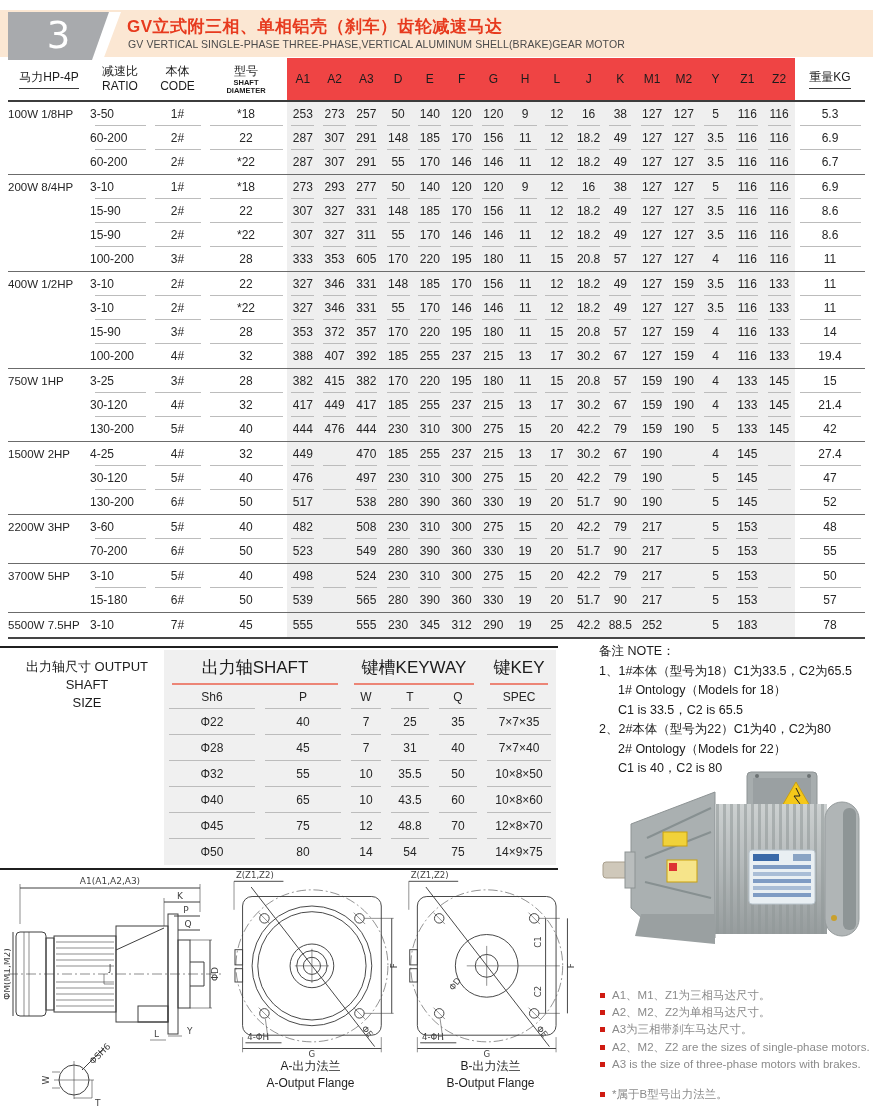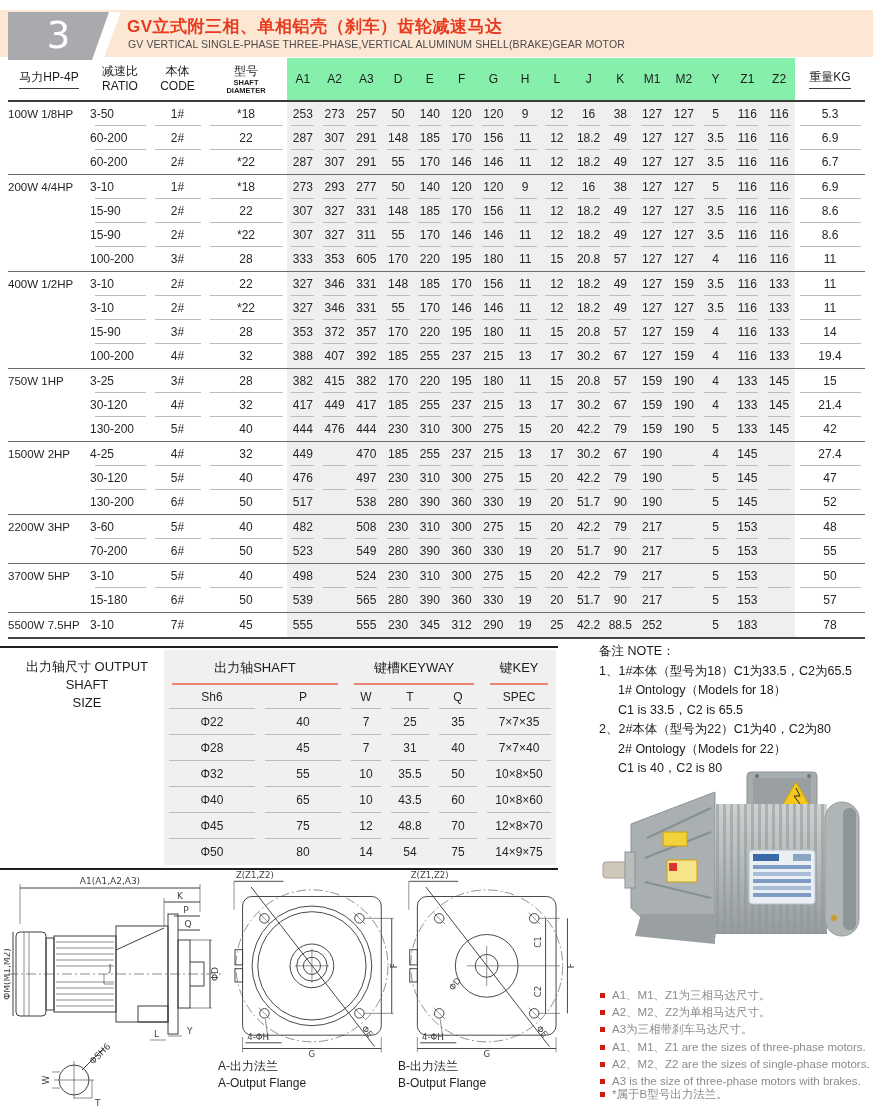--- a/index.html
+++ b/index.html
@@ -18,42 +18,42 @@
   .subtitle { position:absolute; left:128px; top:38px; font-size:10.5px; color:#4b4b4b; letter-spacing:.1px; }
 
   
   .main-table { position:absolute; left:8px; top:58px; width:857px; border-collapse:collapse;
                 table-layout:fixed; border-bottom:2px solid #454545; }
   .main-table th { height:42px; font-weight:normal; font-size:12px; color:#1c1c1c; padding:0;
                    border-bottom:2px solid #3c3c3c; vertical-align:middle; text-align:center; }
   .main-table th .l1, .main-table th .l2 { display:block; line-height:15px; }
   .main-table th .sm { display:block; font-size:7.5px; font-weight:bold; line-height:8px; }
   .main-table th.h-power, .main-table th.h-ratio { text-align:center; }
-  .main-table th:nth-child(n+5):nth-child(-n+20) { background:#86efac; }
+  .main-table th:nth-child(n+5):nth-child(-n+20) { background:#ef4444; }
   .th-u { display:inline-block; border-bottom:1px solid #3c3c3c; padding-bottom:2px; }
   .main-table td { height:24px; text-align:center; font-size:12px; color:#262626; padding:0;
                    background-image:linear-gradient(#bcbcbc,#bcbcbc);
                    background-size:calc(100% - 9px) 1px; background-position:bottom center;
                    background-repeat:no-repeat; overflow:hidden; }
   .main-table td:nth-child(n+5):nth-child(-n+20) { background-color:#efefef; }
   .main-table td:first-child { text-align:left; font-size:11.5px; background-image:none; white-space:nowrap; }
   .main-table td:nth-child(2) { text-align:left; }
   .main-table tr.group-end td { background-image:none; }
   .main-table tr.group-start td { border-top:1px solid #6b6b6b; }
   .main-table tbody tr:first-child td { border-top:none; }
 
   
   .shaft-section { position:absolute; left:0; top:646px; width:558px; height:220px;
                    border-top:2px solid #1f1f1f; border-bottom:2px solid #1f1f1f; }
   .shaft-title { position:absolute; left:8px; top:10px; width:158px; text-align:center;
                  font-size:13px; color:#1c1c1c; line-height:18px; }
   .shaft-table { position:absolute; left:164px; top:2px; width:392px; border-collapse:collapse;
                  table-layout:fixed; background:#f0f0f0; }
   .shaft-table th { font-weight:normal; padding:0; }
-  .shaft-table .grp-row th { height:35px; font-size:13px; color:#1c1c1c; text-align:center;
+  .shaft-table .grp-row th { height:35px; font-size:17px; color:#1c1c1c; text-align:center;
                    background-image:linear-gradient(#ec8576,#ec8576);
                    background-size:calc(100% - 16px) 2px; background-position:bottom center; background-repeat:no-repeat; }
   .shaft-table .sub-row th, .shaft-table td { height:24px; font-size:12px; color:#262626; text-align:center;
                    background-image:linear-gradient(#bcbcbc,#bcbcbc);
                    background-size:calc(100% - 10px) 1px; background-position:bottom center; background-repeat:no-repeat; }
   .shaft-table tbody tr:last-child td { background-image:none; }
 
   
   .note { position:absolute; left:599px; top:642px; width:274px; font-size:12.5px; color:#1a1a1a;
           line-height:19.5px; white-space:nowrap; }
@@ -64,21 +64,21 @@
   .bullets > div { position:relative; padding-left:12px; }
   .bullets > div::before { content:""; position:absolute; left:0; top:6px; width:5px; height:5px; background:#cf1b12; }
   .flange-note { top:1086px; }
 
   
   #side-svg { position:absolute; left:4px; top:874px; }
   #section-svg { position:absolute; left:16px; top:1040px; }
   #flangeA { position:absolute; left:218px; top:868px; }
   #flangeB { position:absolute; left:398px; top:868px; }
   #motor { position:absolute; left:597px; top:766px; }
-  .flange-cap { position:absolute; width:185px; text-align:left; font-size:12px; color:#1f1f1f; line-height:17px; }
+  .flange-cap { position:absolute; width:185px; text-align:center; font-size:12px; color:#1f1f1f; line-height:17px; }
   #cap-a { left:218px; top:1058px; }
   #cap-b { left:398px; top:1058px; }
   .tech line, .tech path, .tech rect, .tech circle, .tech polyline, .tech polygon
        { stroke:#3f3f3f; stroke-width:1; fill:none; }
   .tech .thin { stroke-width:.6; }
   .tech .cl { stroke-dasharray:10 3 2 3; stroke-width:.6; }
   .tech text { fill:#3f3f3f; font-size:9px; stroke:none; font-family:"DejaVu Sans", sans-serif; }
 </style>
 </head>
 <body>
@@ -214,21 +214,21 @@
           <td>18.2</td>
           <td>49</td>
           <td>127</td>
           <td>127</td>
           <td>3.5</td>
           <td>116</td>
           <td>116</td>
           <td>6.7</td>
         </tr>
         <tr class="group-start">
-          <td>200W 4/4HP</td>
+          <td>200W 8/4HP</td>
           <td>3-10</td>
           <td>1#</td>
           <td>*18</td>
           <td>273</td>
           <td>293</td>
           <td>277</td>
           <td>50</td>
           <td>140</td>
           <td>120</td>
           <td>120</td>
@@ -945,21 +945,20 @@
     <rect x="156" y="106" width="58" height="4" fill="#a9bdd6"></rect>
     <rect x="156" y="113" width="58" height="4" fill="#7f9cc4"></rect>
     <rect x="156" y="120" width="58" height="4" fill="#a9bdd6"></rect>
     <rect x="156" y="127" width="58" height="4" fill="#7f9cc4"></rect>
   </svg>
 
   <div class="bullets">
       <div>A1、M1、Z1为三相马达尺寸。</div>
       <div>A2、M2、Z2为单相马达尺寸。</div>
       <div>A3为三相带刹车马达尺寸。</div>
-      <div>A1、M1、Z1 are the sizes of three-phase motors.</div>
       <div>A2、M2、Z2 are the sizes of single-phase motors.</div>
       <div>A3 is the size of three-phase motors with brakes.</div>
     </div>
   <div class="bullets flange-note">
     <div>*属于B型号出力法兰。</div>
   </div>
 
 </div>
 
 </body></html>

